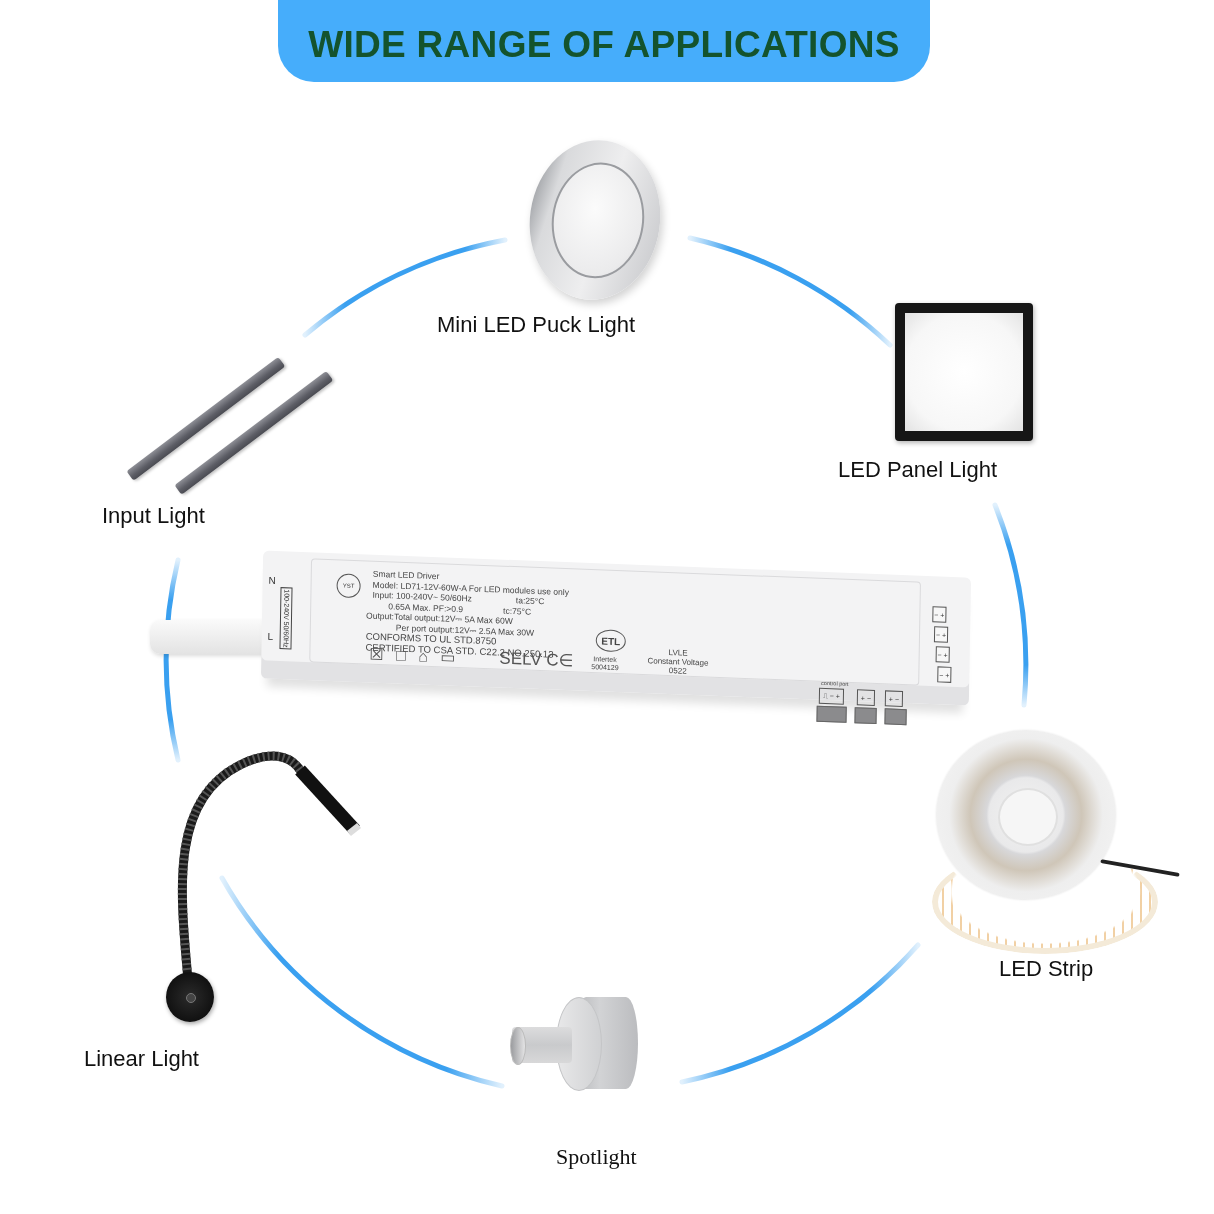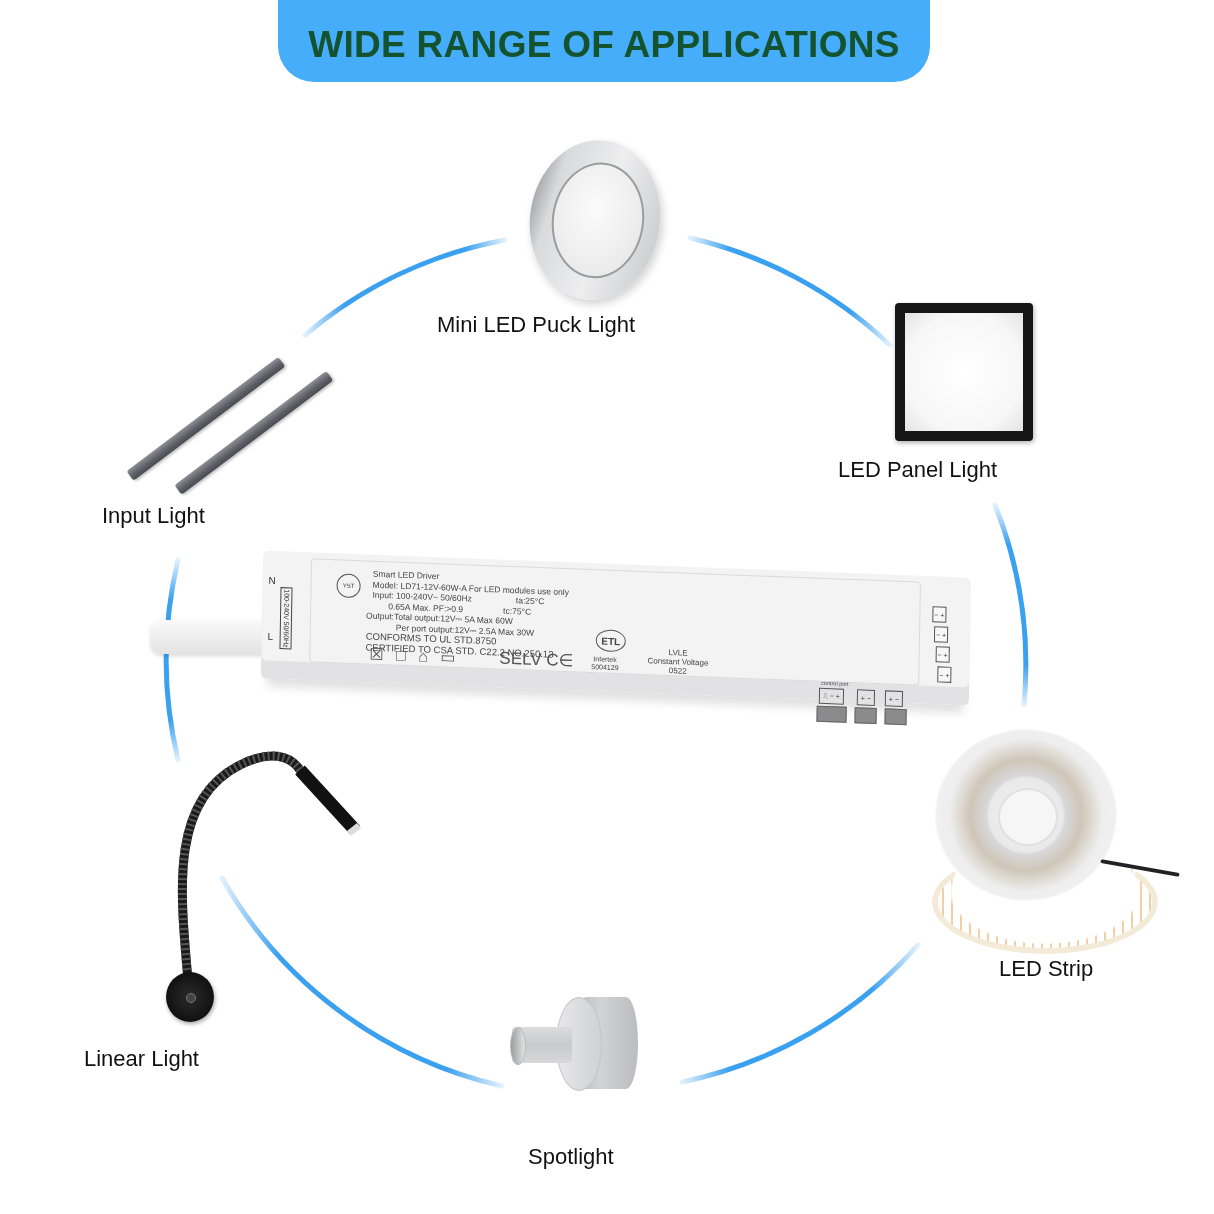--- a/index.html
+++ b/index.html
@@ -206,13 +206,13 @@
 <div class="prod reel">
   <div class="reel-hub"></div>
 </div>
 <div class="prod wire"></div>
 <div class="label" style="left:955px; top:956px;margin-left:44px;">LED Strip</div>
 
 <div class="prod spot-body"></div>
 <div class="prod spot-face"></div>
 <div class="prod spot-nose"></div>
 <div class="prod spot-hole"></div>
-<div class="label" style="left:528px; top:1144px;">Spotlight</div>
+<div class="label" style="left:556px; top:1144px;font-family:Liberation Serif, serif;">Spotlight</div>
 
 </body></html>

